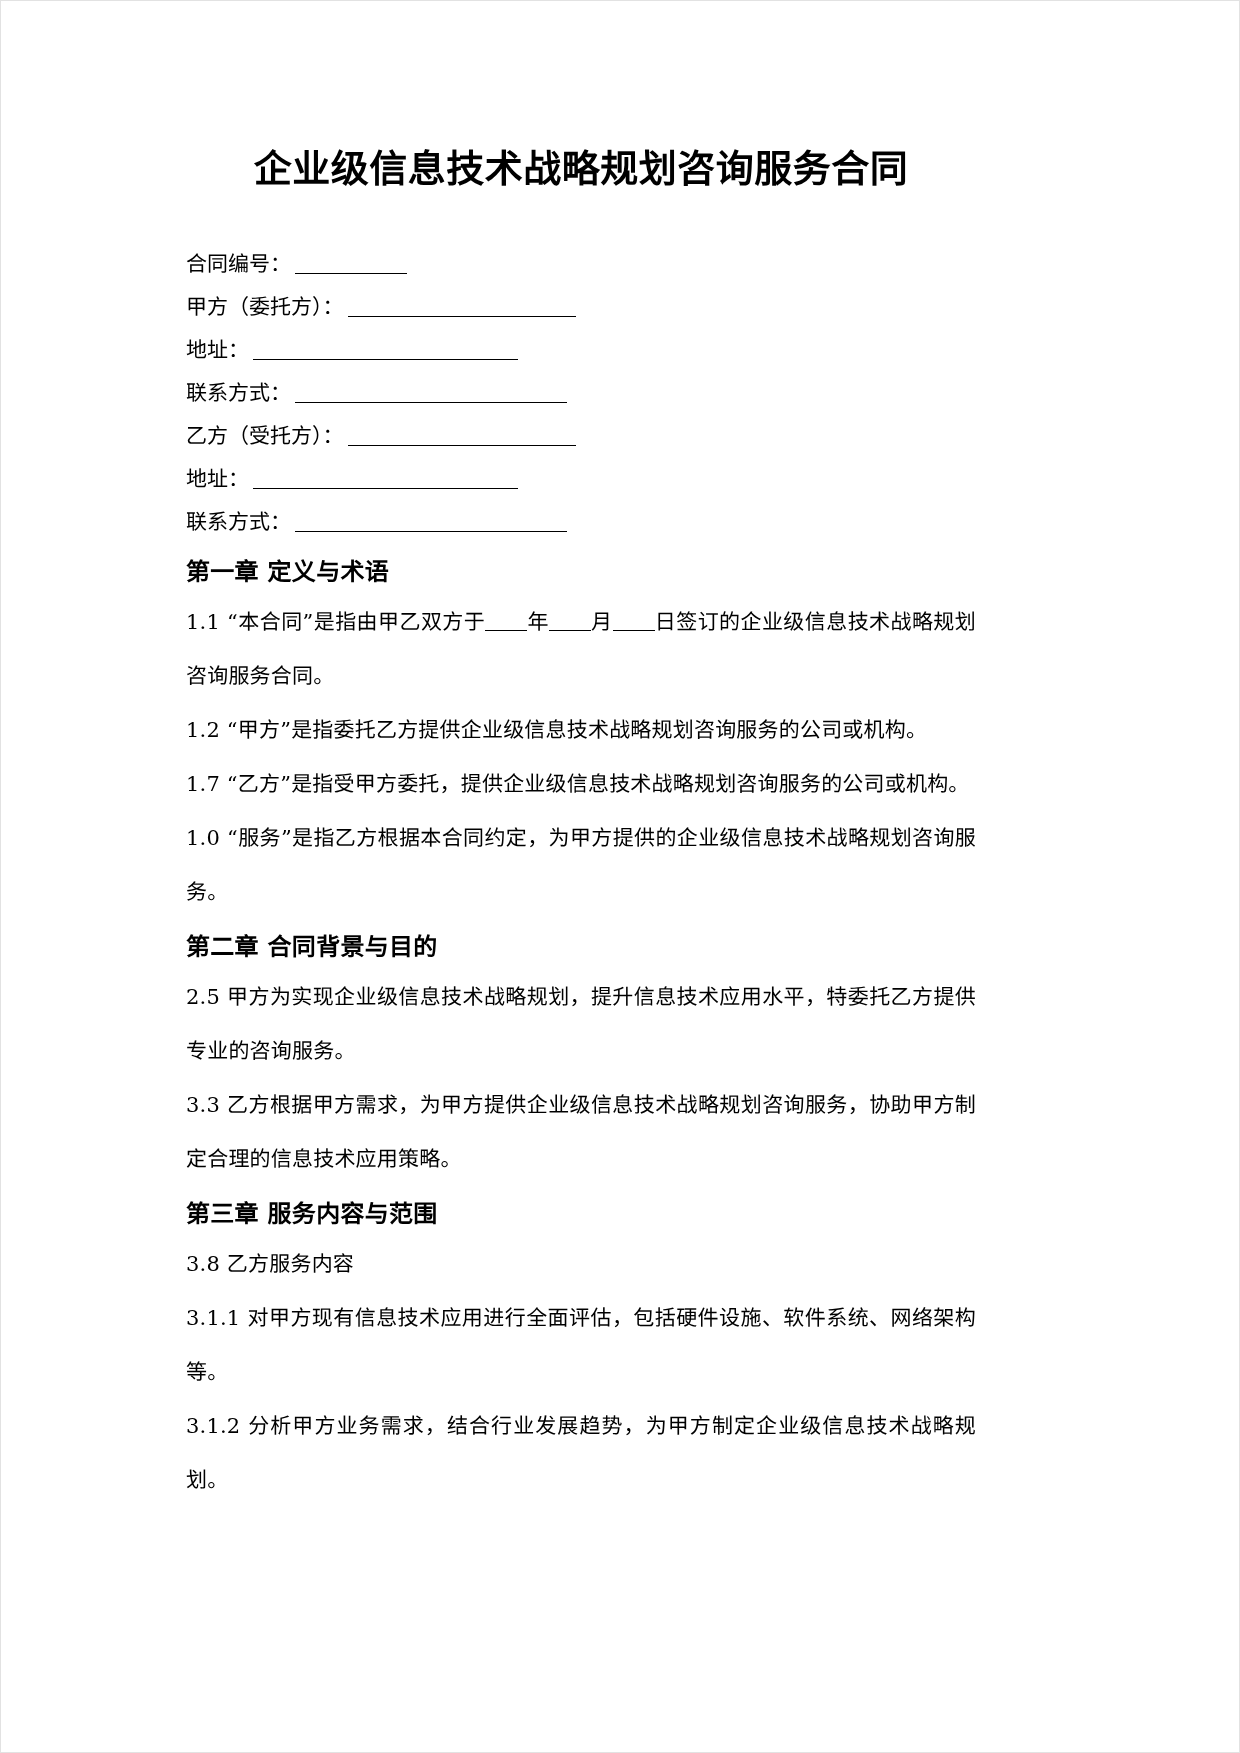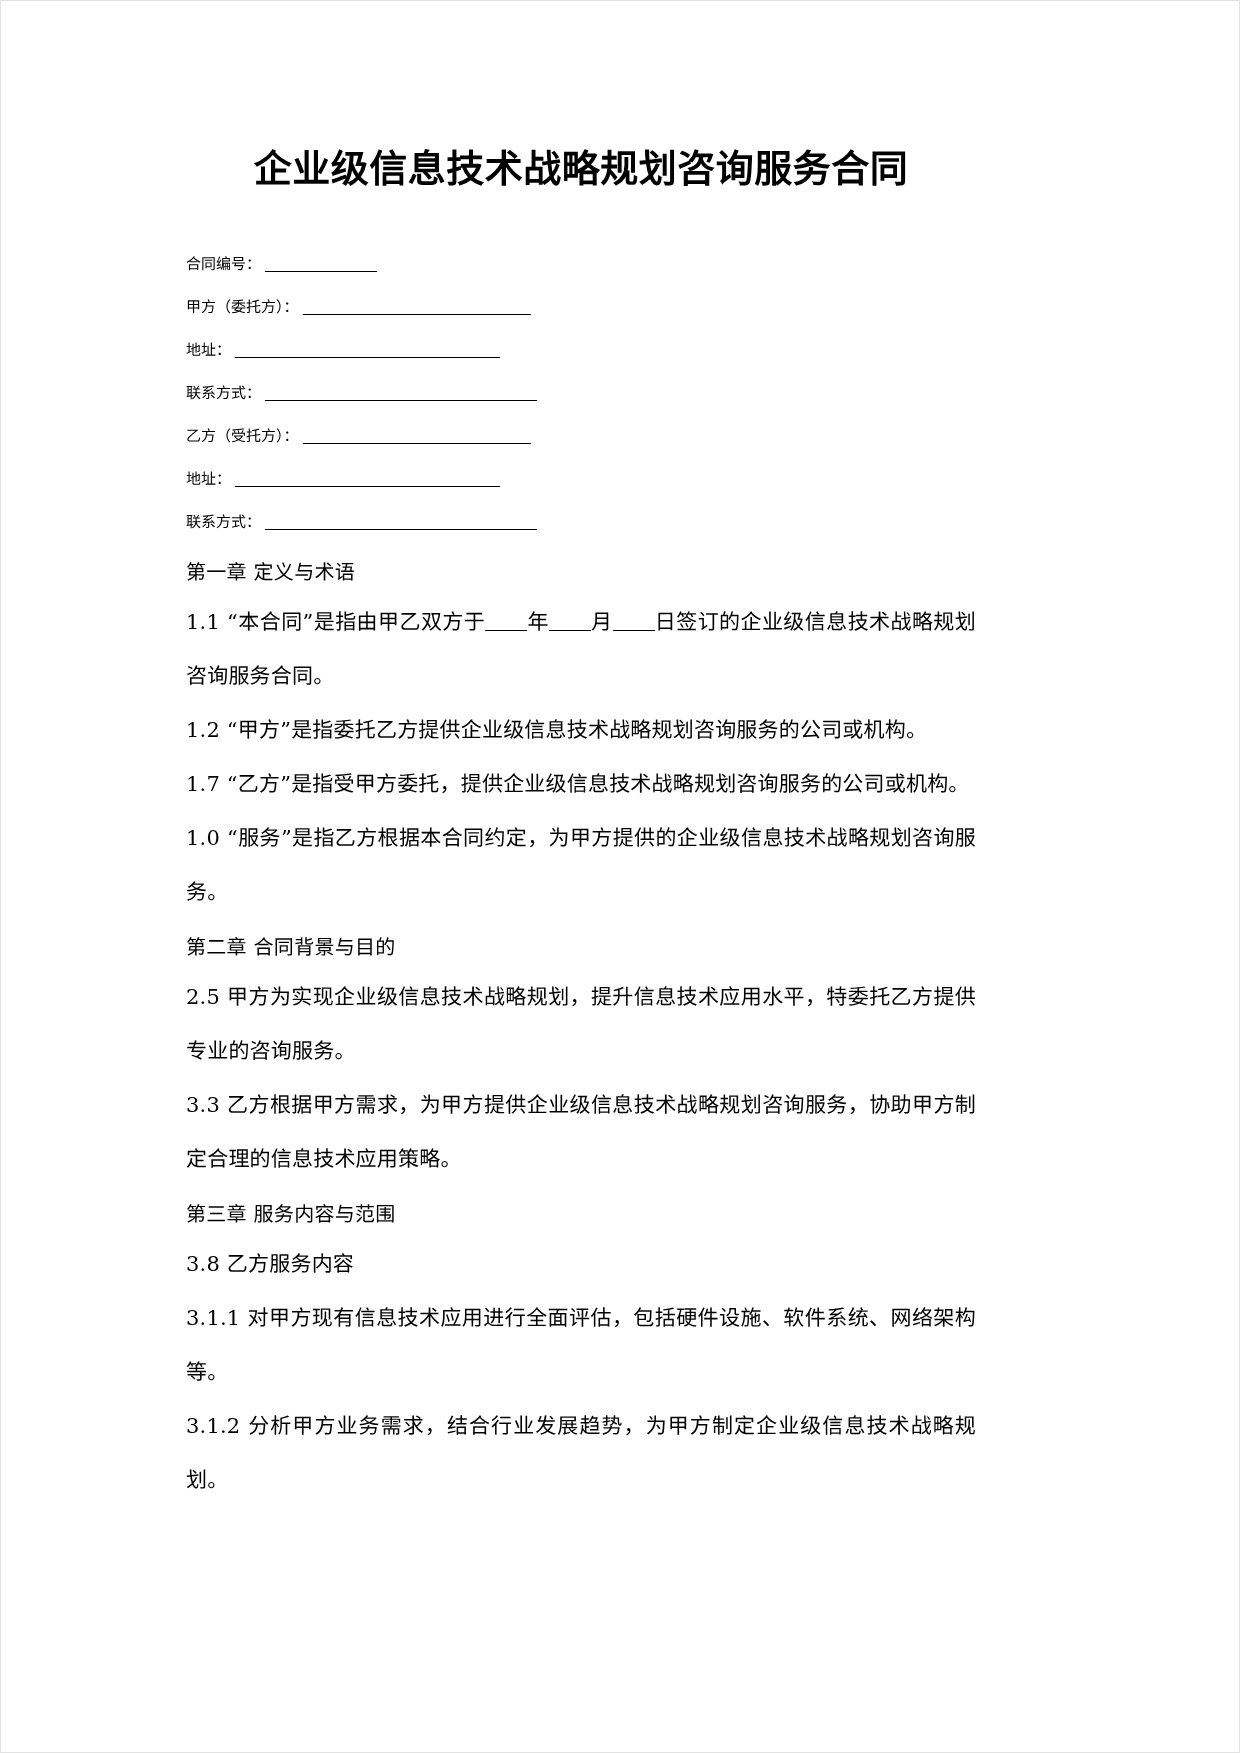--- a/index.html
+++ b/index.html
@@ -46,21 +46,21 @@
     width: 790px;
     white-space: nowrap;
   }
 
   
   .fields {
     margin-top: 50px;
   }
   .field-row {
     font-family: "DejaVu Serif", "Liberation Serif", serif;
-    font-size: 15px;
+    font-size: 21px;
     line-height: 43px;
     color: #000000;
     white-space: nowrap;
   }
   .field-label {
     display: inline;
   }
   .blank {
     display: inline-block;
     border-bottom: 1.5px solid #000000;
@@ -69,22 +69,22 @@
     margin-left: 4px;
   }
   .blank-s  { width: 112px; }
   .blank-m  { width: 228px; }
   .blank-l  { width: 265px; }
   .blank-xl { width: 272px; }
 
   
   .chapter {
     font-family: "DejaVu Sans", "Liberation Sans", sans-serif;
-    font-weight: normal;
-    font-size: 20px;
+    font-weight: bold;
+    font-size: 24px;
     line-height: 30px;
     color: #000000;
     margin: 13px 0 8px 0;
     letter-spacing: 0.3px;
   }
 
   
   .clause {
     font-family: "DejaVu Serif", "Liberation Serif", serif;
     font-size: 21px;

